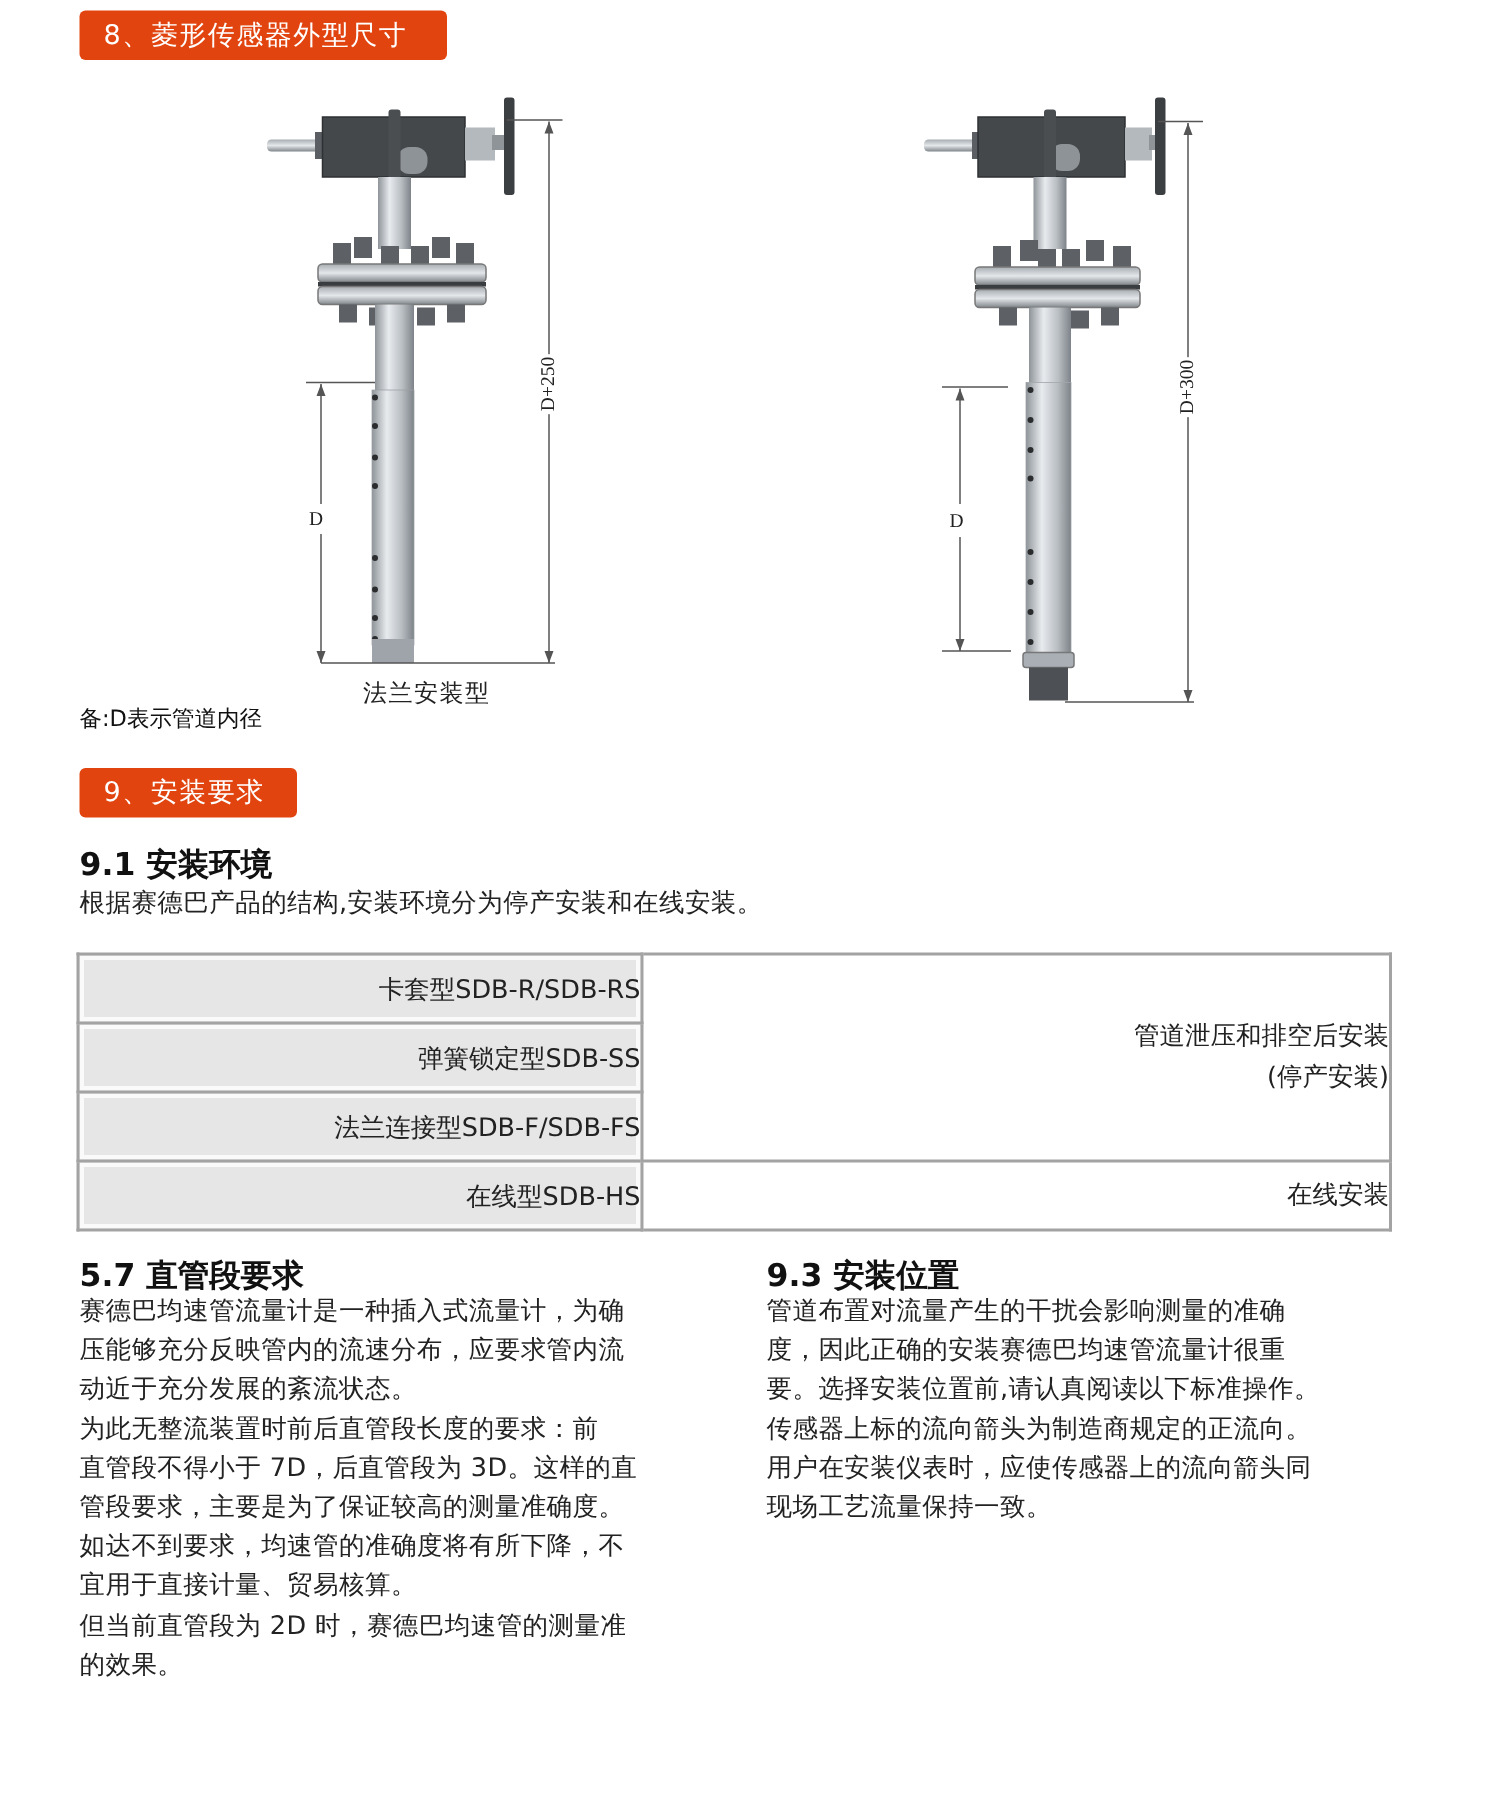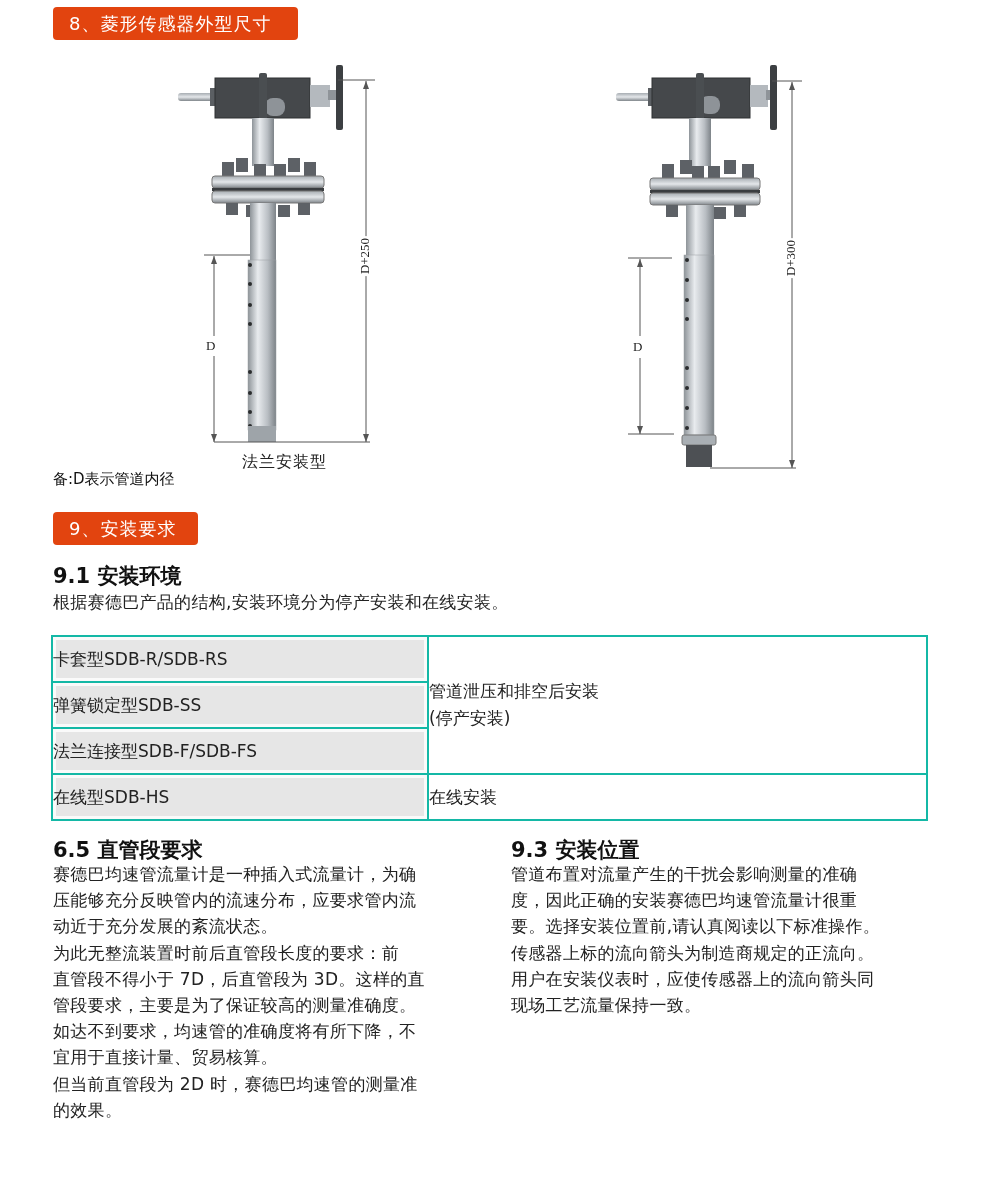--- a/index.html
+++ b/index.html
@@ -21,21 +21,21 @@
   .caption { position: absolute; font-family: "Liberation Serif", "DejaVu Serif", serif; font-size: 16px; color: #222; letter-spacing: 1px; margin-left: 20px; }
   .note { position: absolute; left: 53px; top: 470px; font-size: 15px; color: #111; }
 
   .h3 { position: absolute; font-size: 21px; font-weight: 600; color: #111; }
   .para { position: absolute; font-size: 17px; line-height: 26.2px; color: #222; letter-spacing: 0.3px; }
 
   table.env {
     position: absolute; left: 51px; top: 635px; width: 877px;
     border-collapse: collapse; font-size: 17px; color: #222;
   }
-  table.env td { border: 2px solid #14b8a6; text-align: left; vertical-align: middle; }
+  table.env td { border: 2px solid #a3a3a3; text-align: right; vertical-align: middle; }
   table.env td.left { width: 376px; height: 46px; background: #e6e6e6; box-shadow: inset 0 0 0 3px #fafafa; }
   table.env td.right { background: #fff; line-height: 27px; }
 </style>
 </head>
 <body>
 
 <div id="badge8" class="section-badge">8、菱形传感器外型尺寸</div>
 
 <div class="figure" style="left:170px; top:60px; width:220px; height:420px;">
   <svg width="220" height="420" viewBox="0 0 220 420">
@@ -208,21 +208,21 @@
   <tr>
     <td class="left">法兰连接型SDB-F/SDB-FS</td>
   </tr>
   <tr>
     <td class="left">在线型SDB-HS</td>
     <td class="right">在线安装</td>
   </tr>
 </tbody>
   </table>
 
-<div class="h3" style="left:53px; top:836px;">6.5 直管段要求</div>
+<div class="h3" style="left:53px; top:836px;">5.7 直管段要求</div>
 <div class="para" style="left:53px; top:861px; width:440px;">
   <div>赛德巴均速管流量计是一种插入式流量计，为确</div>
   <div>压能够充分反映管内的流速分布，应要求管内流</div>
   <div>动近于充分发展的紊流状态。</div>
   <div>为此无整流装置时前后直管段长度的要求：前</div>
   <div>直管段不得小于 7D，后直管段为 3D。这样的直</div>
   <div>管段要求，主要是为了保证较高的测量准确度。</div>
   <div>如达不到要求，均速管的准确度将有所下降，不</div>
   <div>宜用于直接计量、贸易核算。</div>
   <div>但当前直管段为 2D 时，赛德巴均速管的测量准</div>

